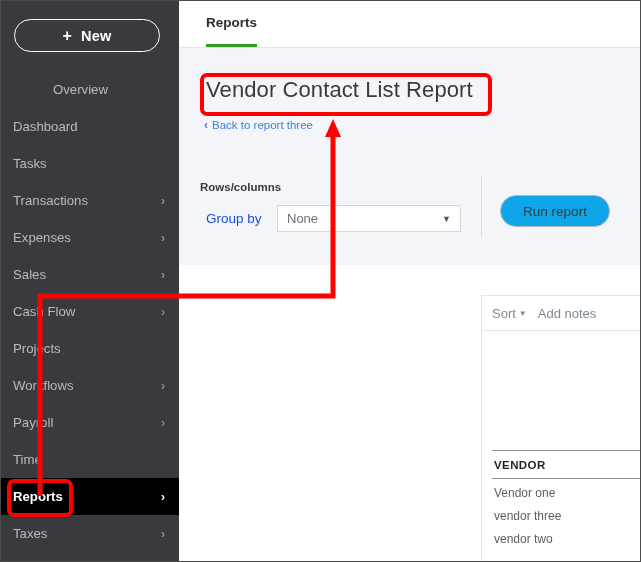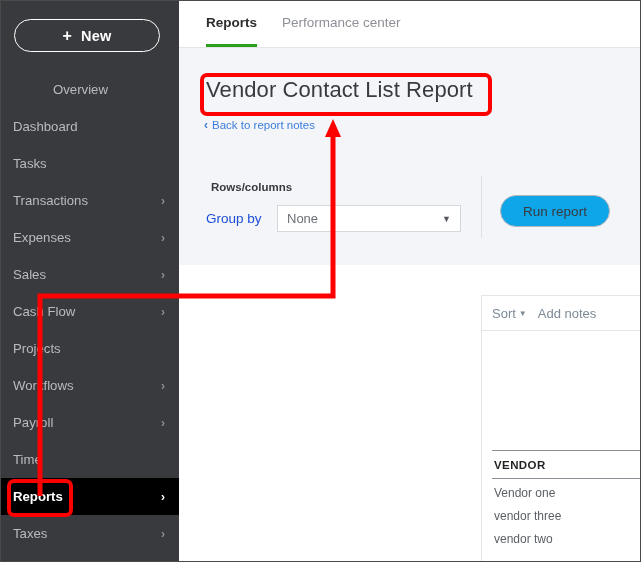--- a/index.html
+++ b/index.html
@@ -102,21 +102,21 @@
   #back-link {
     position: absolute; left: 25px; top: 70px;
     font-size: 11.5px;
     color: #3d7ddd;
     display: flex; align-items: center; gap: 4px;
     cursor: pointer;
   }
   #back-link .chevl { font-size: 12px; font-weight: bold; }
 
   #rows-cols-label {
-    position: absolute; left: 32px; top: 133px;
+    position: absolute; left: 21px; top: 133px;
     font-size: 11.5px;
     color: #393a3d;
     font-weight: bold;
   }
   #groupby-label {
     position: absolute; left: 27px; top: 163px;
     font-size: 13.5px;
     color: #1d4ed8;
   }
   #groupby-select {
@@ -273,32 +273,29 @@
         </div>
       </div>
   </div>
 
   <div id="main">
 
     <div id="tabbar">
       <div class="tab active" id="tab-reports">
         <span>Reports</span>
       </div>
-      <div class="tab" id="tab-perf">
-        <span>Performance center</span>
-      </div>
     </div>
 
     <div id="header-panel">
 
       <div id="report-title">Vendor Contact List Report</div>
 
       <div id="back-link">
         <span class="chevl">‹</span>
-        <span>Back to report notes</span>
+        <span>Back to report three</span>
       </div>
 
       <div id="rows-cols-label">Rows/columns</div>
       <div id="groupby-label">Group by</div>
 
       <div id="groupby-select">
         <span>None</span>
         <span class="caret">▼</span>
       </div>
 

